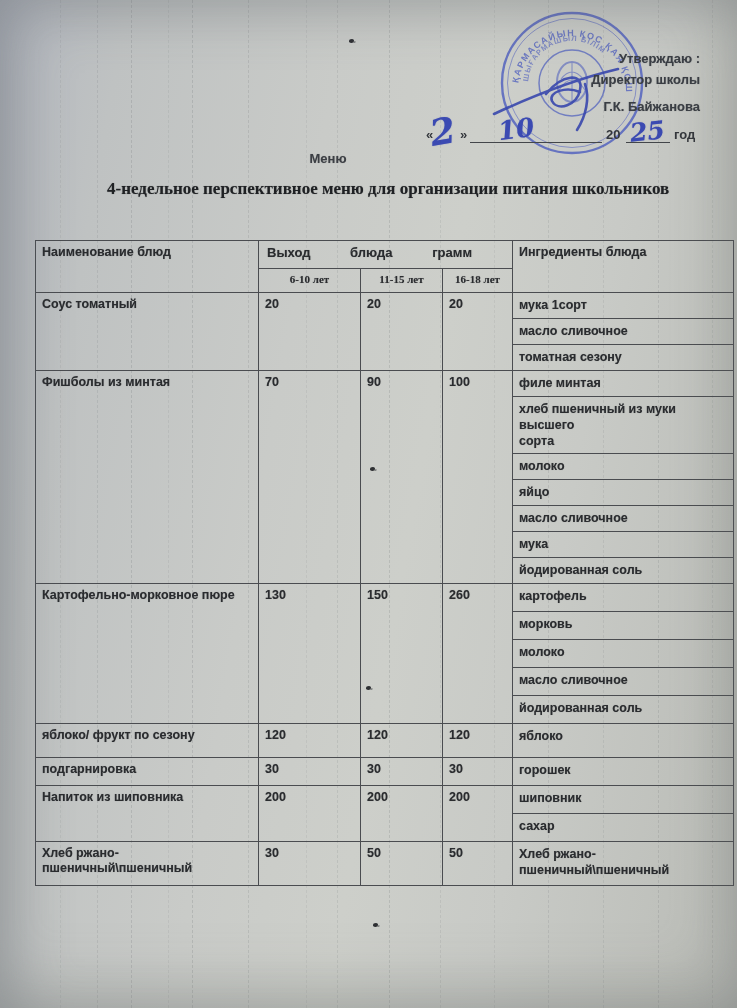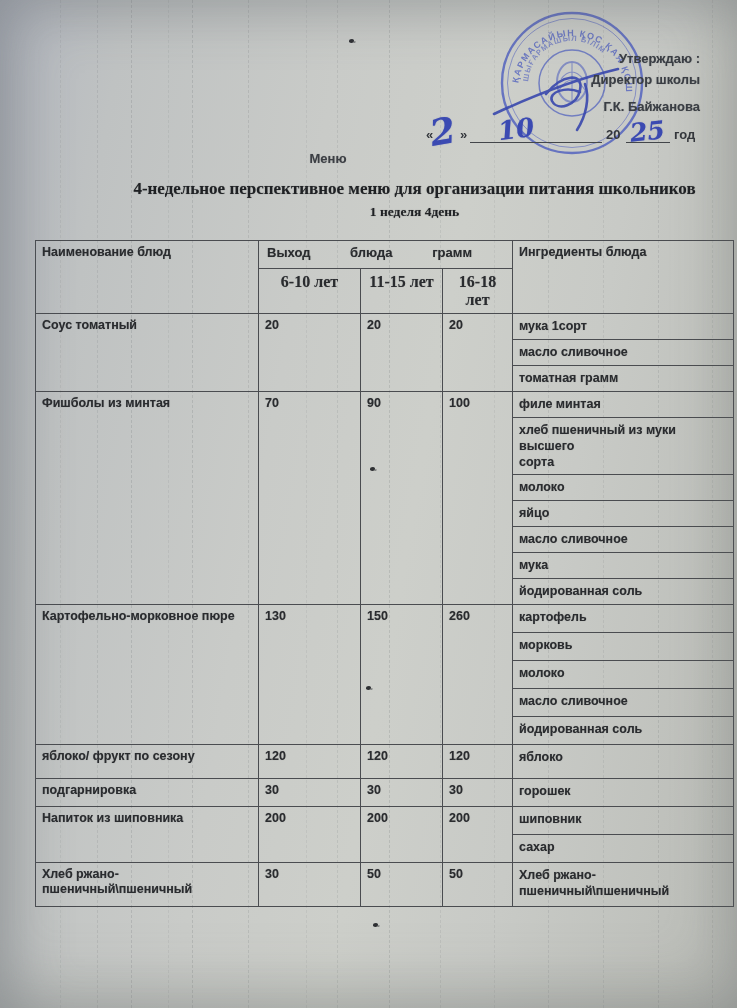--- a/index.html
+++ b/index.html
@@ -44,39 +44,39 @@
 
   
   .stamp { position:absolute; left:497px; top:6px; z-index:3; filter:blur(0.5px); }
   .sig { position:absolute; left:488px; top:42px; z-index:4; filter:blur(0.3px); }
 
   
   .menu-title { position:absolute; top:151px; left:0; width:656px; text-align:center; z-index:4;
     font-size:13px; font-weight:600; color:#3c3f44; text-shadow:0 0 1px rgba(60,63,68,0.4); }
   .main-title { position:absolute; top:178px; left:92px; width:630px; z-index:4;
     font-family:"Liberation Serif", serif; font-weight:bold; font-size:17px;
-    line-height:22px; color:#1f2124; text-shadow:0 0 1px rgba(31,33,36,0.45);text-align:center; }
+    line-height:22px; color:#1f2124; text-shadow:0 0 1px rgba(31,33,36,0.45); }
   .main-title .t1 { display:block; padding-left:15px; }
   .main-title .t2 { display:block; }
   .season { font-family:"Liberation Sans", sans-serif; font-size:13.5px; font-weight:700; }
   .week-line { display:block; font-size:13.5px; padding-left:15px; margin-top:1px; }
 
   
   table.menu { position:absolute; left:35px; top:240px; width:698px; z-index:4;
     border-collapse:collapse; table-layout:fixed;
     font-size:12.5px; font-weight:600; color:#2a2c2f;
     text-shadow:0 0 0.8px rgba(42,44,47,0.42);
     border:1.5px solid #3e4043; }
   table.menu td { border:1px solid #4a4c50; vertical-align:top; padding:4px 6px;
     overflow:hidden; }
   td.name-h { vertical-align:middle; padding-left:8px; }
   td.ing-h  { vertical-align:middle; padding-left:9px; }
   td.out-h  { vertical-align:middle; font-size:13px;margin-top:40px; }
   .outwords { display:flex; justify-content:space-between; padding:0 34px 0 2px; }
-  td.age { font-family:"Liberation Serif", serif; font-weight:bold; font-size:16px;
+  td.age { font-family:"Liberation Serif", serif; font-weight:bold; font-size:11px;
     text-align:center; vertical-align:middle; padding:2px 0; }
   td.dish { white-space:pre-line; padding-top:5px; line-height:15px; }
   td.num  { padding:5px 0 0 12px; }
   td.ing  { vertical-align:middle; white-space:pre-line; line-height:16px; padding:3px 6px;margin-left:29px; }
 </style>
 </head>
 <body>
 
 <div class="page">
 
@@ -124,21 +124,20 @@
     <span class="hw hw-month">10</span>
     <span class="printed yr-prefix">20</span>
     <span class="rule rule-year"></span>
     <span class="hw hw-year">25</span>
     <span class="printed yr-suffix">год</span>
   </div>
 
   <div class="menu-title">Меню</div>
   <div class="main-title">
     <span class="t1">4-недельное перспективное  меню для организации питания школьников</span>
-    <span class="week-line">1 неделя 4день</span>
   </div>
 
   <table class="menu">
     <colgroup>
         <col style="width:223px">
         <col style="width:102px">
         <col style="width:82px">
         <col style="width:70px">
         <col style="width:221px">
       </colgroup>
@@ -164,21 +163,21 @@
       <td class="dish" rowspan="3">Соус томатный</td>
       <td class="num" rowspan="3">20</td>
       <td class="num" rowspan="3">20</td>
       <td class="num" rowspan="3">20</td>
       <td class="ing">мука 1сорт</td>
     </tr>
     <tr style="height:26px">
           <td class="ing">масло сливочное</td>
         </tr>
     <tr style="height:26px">
-          <td class="ing">томатная грамм</td>
+          <td class="ing">томатная сезону</td>
         </tr>
 
     <tr style="height:26px">
       <td class="dish" rowspan="7">Фишболы из минтая</td>
       <td class="num" rowspan="7">70</td>
       <td class="num" rowspan="7">90</td>
       <td class="num" rowspan="7">100</td>
       <td class="ing">филе минтая</td>
     </tr>
     <tr style="height:52px">

